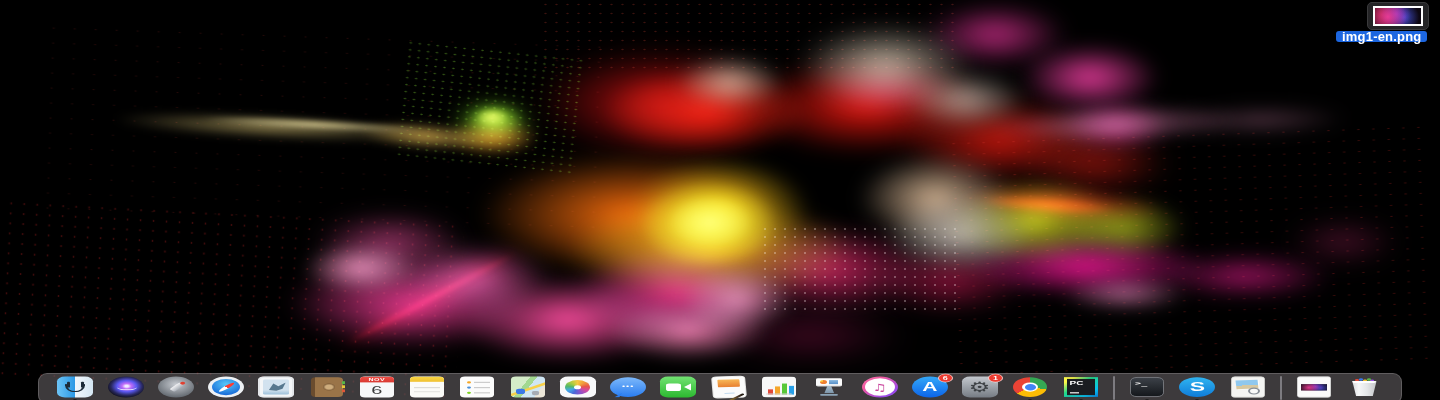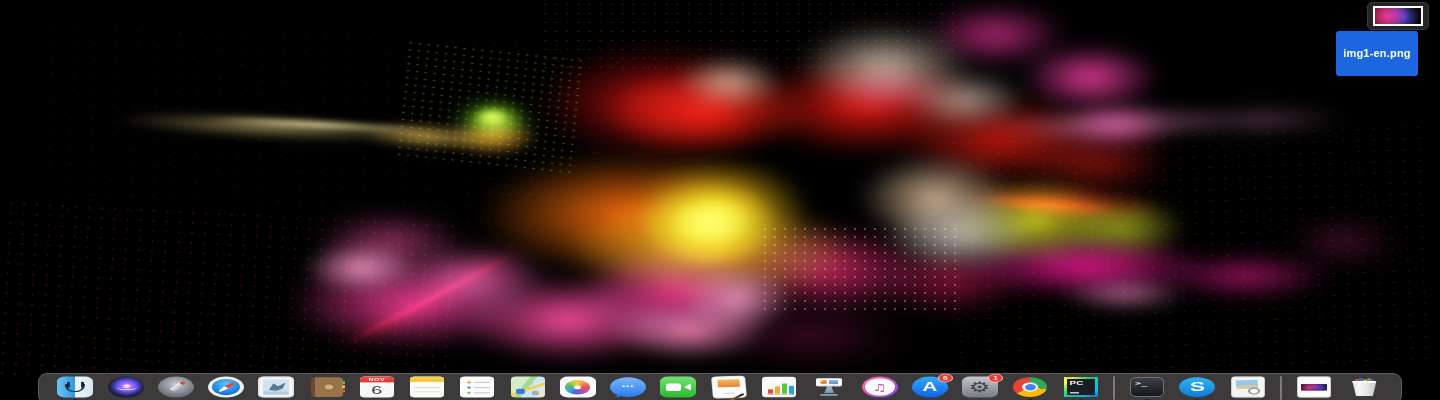--- a/index.html
+++ b/index.html
@@ -10,22 +10,22 @@
 
   
   .fico-box{position:absolute;left:1367px;top:2px;width:62px;height:28px;background:#242426;
     border:1px solid #3a3a3c;border-radius:5px;box-sizing:border-box}
   .fico-thumb{position:absolute;left:50%;top:50%;transform:translate(-50%,-50%);width:46px;height:16px;
     border:2px solid #fff;background:
       radial-gradient(circle at 28% 55%,rgba(236,60,150,.95),transparent 55%),
       radial-gradient(circle at 46% 38%,rgba(135,60,215,.9),transparent 55%),
       radial-gradient(circle at 63% 58%,rgba(70,85,225,.85),transparent 50%),
       radial-gradient(circle at 15% 42%,rgba(225,40,70,.7),transparent 45%),#0d0712}
-  .fico-label{position:absolute;left:1336px;top:31px;height:11px;min-width:70px;padding:17px 6px;
-    background:#1c66e0;border-radius:3px;color:#fff;font-size:11px;line-height:11px;font-weight:bold;
+  .fico-label{position:absolute;left:1336px;top:31px;height:11px;min-width:70px;padding:0 6px;
+    background:#1c66e0;border-radius:3px;color:#fff;font-size:13px;line-height:11px;font-weight:bold;
     text-align:center;letter-spacing:.2px}
 
   
   .dock{position:absolute;left:38px;bottom:-4px;width:1364px;height:31px;box-sizing:border-box;
     background:rgba(105,100,104,.58);border:1px solid rgba(255,255,255,.18);border-radius:9px;
     display:flex;align-items:flex-start;justify-content:space-evenly;padding:2px 4px 0}
   .ditem{position:relative;width:36px;height:22px;flex:0 0 auto}
   .icb{position:absolute;left:50%;top:0;width:38px;height:38px;transform:translateX(-50%) scaleY(.58);
     transform-origin:top center}
   .rdot{position:absolute;left:50%;bottom:-4px;width:4px;height:3px;margin-left:-2px;border-radius:50%;background:#1e1e1e}

